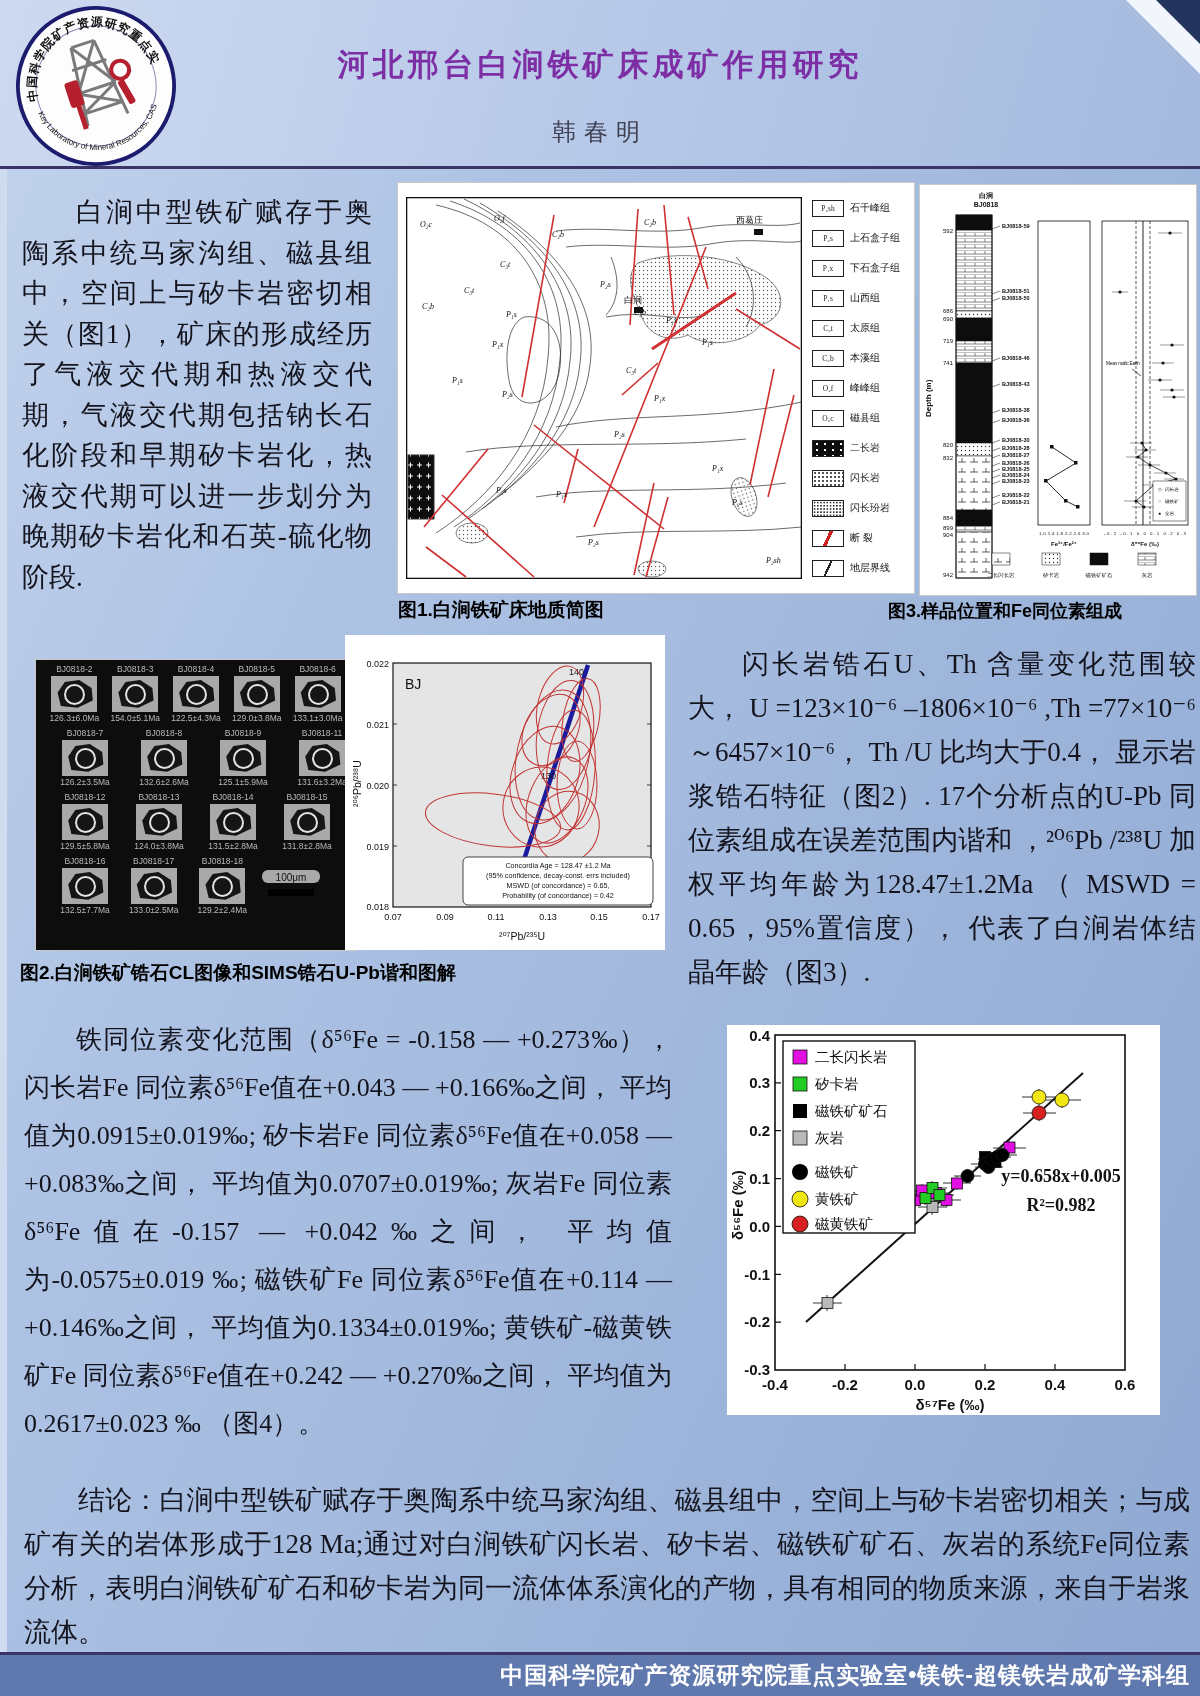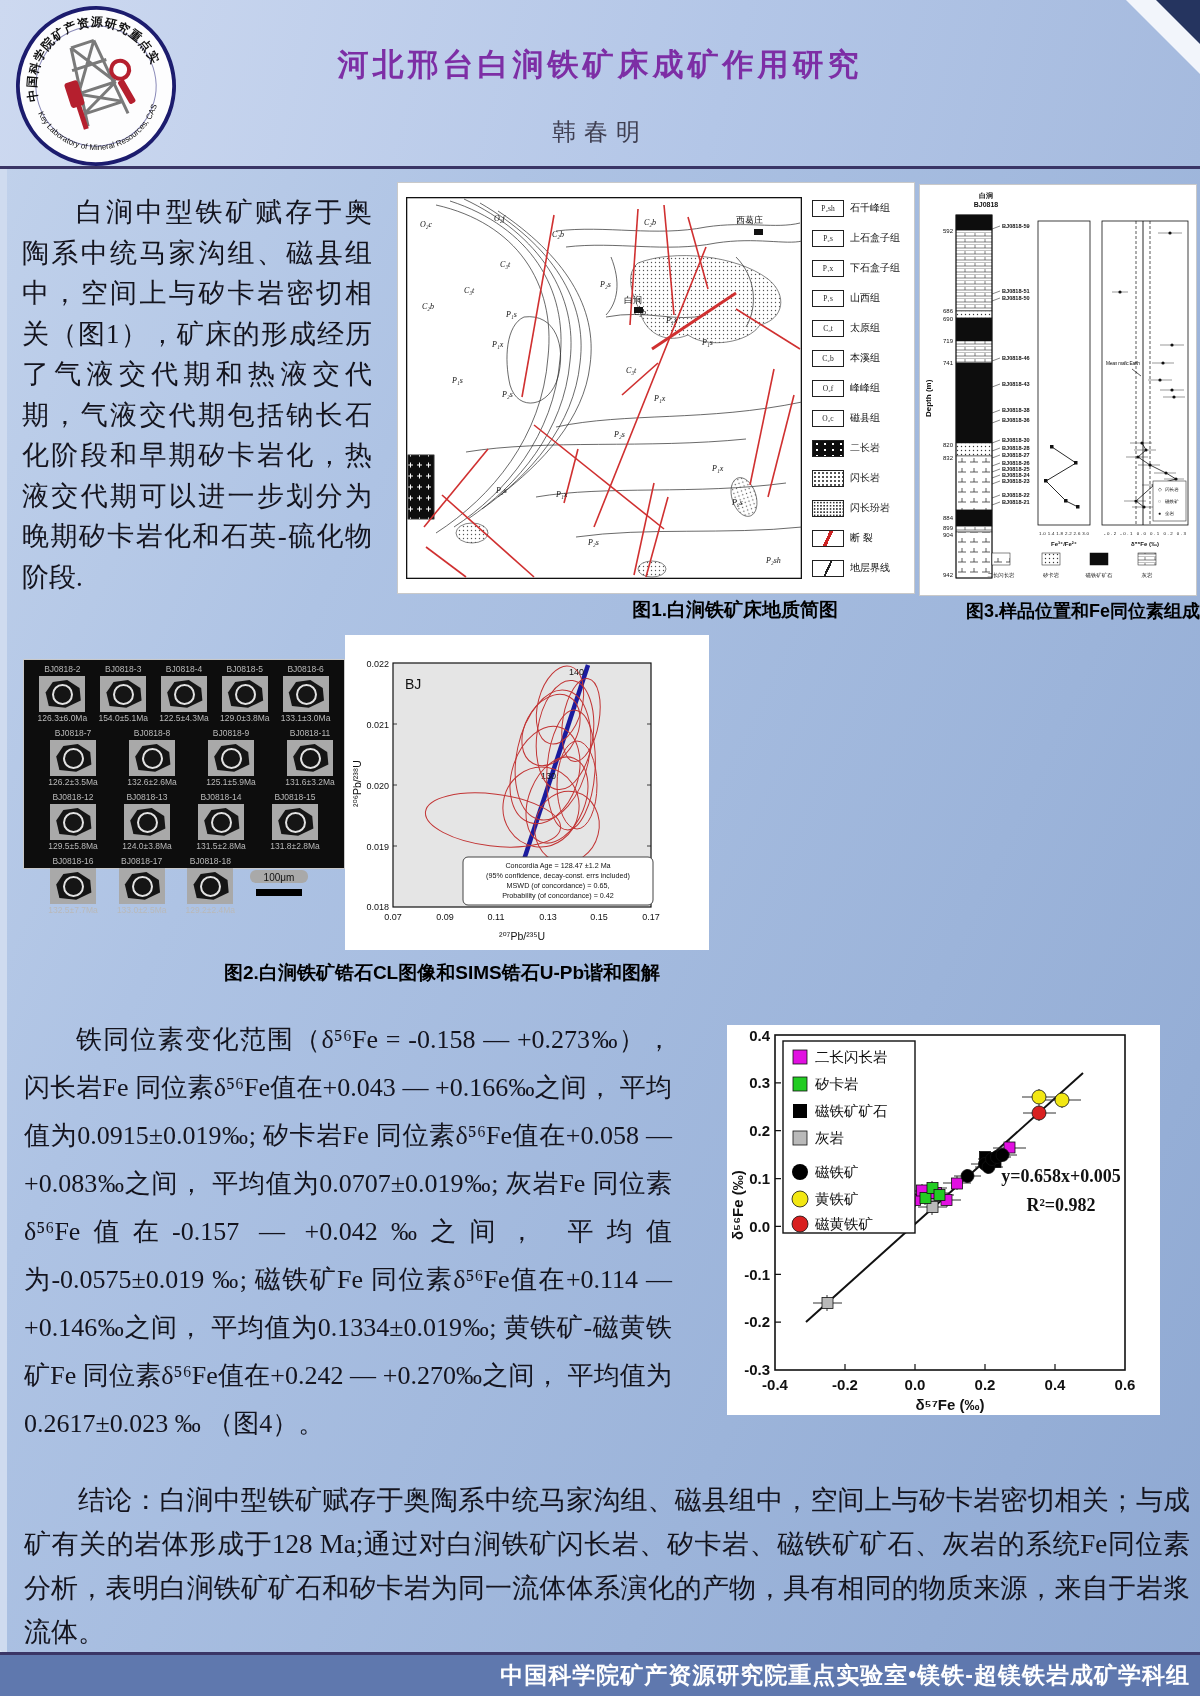--- a/index.html
+++ b/index.html
@@ -13,30 +13,30 @@
   .fold-w{right:0;top:0;width:0;height:0;border-top:74px solid #f2f5fb;border-left:74px solid transparent;}
   .fold-n{right:0;top:0;width:0;height:0;border-top:44px solid #25345f;border-left:44px solid transparent;}
   .wedge{left:0;top:1650px;width:0;height:0;border-bottom:46px solid #dde7f5;border-right:52px solid transparent;}
   .title{left:0;top:44px;width:1200px;text-align:center;font-size:31px;font-weight:bold;color:#7d2ea5;letter-spacing:4px;}
   .author{left:0;top:116px;width:1200px;text-align:center;font-size:24px;color:#3f3f52;letter-spacing:8px;}
   .para{text-align:justify;text-indent:2em;}
   .p-intro{left:22px;top:192px;width:350px;font-size:27px;line-height:40.5px;}
   .p-uth{left:688px;top:642px;width:508px;font-size:27px;line-height:44px;}
   .p-fe{left:24px;top:1016px;width:648px;font-size:26px;line-height:48px;}
   .p-con{left:24px;top:1478px;width:1166px;font-size:27px;line-height:44px;}
-  .cap{font-family:"Liberation Sans","DejaVu Sans",sans-serif;font-weight:bold;font-size:19px;color:#000;text-align:right;}
+  .cap{font-family:"Liberation Sans","DejaVu Sans",sans-serif;font-weight:bold;font-size:19px;color:#000;text-align:left;}
   .c1{left:398px;top:597px;width:440px;}
   .c3{left:888px;top:599px;width:312px;font-size:18px;}
   .c2{left:20px;top:960px;width:640px;}
   .c4{left:655px;top:1432px;width:545px;font-size:18px;}
   .fig{background:#fff;box-shadow:0 0 0 1px #c9c9c9;}
   .f1{left:398px;top:183px;width:516px;height:410px;}
   .f3{left:920px;top:185px;width:276px;height:410px;}
-  .f2{left:24px;top:660px;width:320px;height:208px;background:#0d0d0d;padding:0;}
-  .fcc{left:345px;top:635px;width:364px;height:315px;background:#fff;}
+  .f2{left:36px;top:660px;width:320px;height:290px;background:#0d0d0d;padding:0;}
+  .fcc{left:345px;top:635px;width:320px;height:315px;background:#fff;}
   .f4{left:727px;top:1025px;width:433px;height:390px;background:#fff;}
   .legcol{left:414px;top:12px;width:98px;height:386px;display:flex;flex-direction:column;justify-content:space-between;position:absolute;}
   .lrow{display:flex;align-items:center;gap:6px;height:26px;}
   .sym{width:30px;height:15px;border:1px solid #222;background:#fff;display:flex;align-items:center;justify-content:center;
        font-size:7.5px;font-family:"Liberation Serif",serif;color:#222;flex:0 0 auto;}
   .sym.monz{background-color:#0d0d0d;background-image:radial-gradient(circle,#fff 1px,transparent 1.3px);background-size:8px 6px;}
   .sym.dio{background-image:radial-gradient(#555 .8px,transparent 1px);background-size:4px 4px;}
   .sym.por{background-image:radial-gradient(#333 1px,transparent 1.2px);background-size:3.2px 3.2px;}
   .sym.fault{background:linear-gradient(115deg,transparent 45%,#cc2222 45%,#cc2222 55%,transparent 55%);}
   .sym.bound{background:linear-gradient(115deg,transparent 47%,#222 47%,#222 53%,transparent 53%);}
@@ -566,20 +566,21 @@
         <g font-size="7.2" text-anchor="middle">
           <text x="213" y="233">Concordia Age = 128.47 ±1.2 Ma</text>
           <text x="213" y="243">(95% confidence, decay-const. errs included)</text>
           <text x="213" y="253">MSWD (of concordance) = 0.65,</text>
           <text x="213" y="263">Probability (of concordance) = 0.42</text>
         </g>
       </g>
     </svg>
   </div>
 
+  <div class="abs para p-uth">闪长岩锆石U、Th 含量变化范围较大， U =123×10⁻⁶ –1806×10⁻⁶ ,Th =77×10⁻⁶ ～6457×10⁻⁶， Th /U 比均大于0.4， 显示岩浆锆石特征（图2）. 17个分析点的U-Pb 同位素组成在误差范围内谐和 ，²⁰⁶Pb /²³⁸U 加权平均年龄为128.47±1.2Ma （ MSWD = 0.65，95%置信度）， 代表了白涧岩体结晶年龄（图3）.</div>
   <div class="abs para p-fe">铁同位素变化范围（δ⁵⁶Fe = -0.158 — +0.273‰），闪长岩Fe 同位素δ⁵⁶Fe值在+0.043 — +0.166‰之间， 平均值为0.0915±0.019‰;  矽卡岩Fe 同位素δ⁵⁶Fe值在+0.058 — +0.083‰之间， 平均值为0.0707±0.019‰; 灰岩Fe 同位素δ⁵⁶Fe值在-0.157 — +0.042‰之间， 平均值为-0.0575±0.019 ‰;  磁铁矿Fe 同位素δ⁵⁶Fe值在+0.114 — +0.146‰之间， 平均值为0.1334±0.019‰; 黄铁矿-磁黄铁矿Fe 同位素δ⁵⁶Fe值在+0.242 — +0.270‰之间， 平均值为0.2617±0.023 ‰ （图4）。</div>
 
   <div class="abs f4">
     <svg width="433" height="390" viewBox="0 0 433 390">
       <rect x="48" y="10" width="350" height="335" fill="#fff" stroke="#111" stroke-width="1.6"></rect>
       <path d="M48,57.9h6M48,105.7h6M48,153.6h6M48,201.4h6M48,249.3h6M48,297.1h6M118,345v-6M188,345v-6M258,345v-6M328,345v-6" stroke="#111" stroke-width="1.2"></path>
       <g font-size="15" font-weight="bold" text-anchor="end">
         <text x="43" y="16">0.4</text>
           <text x="43" y="63">0.3</text>
         <text x="43" y="111">0.2</text>

